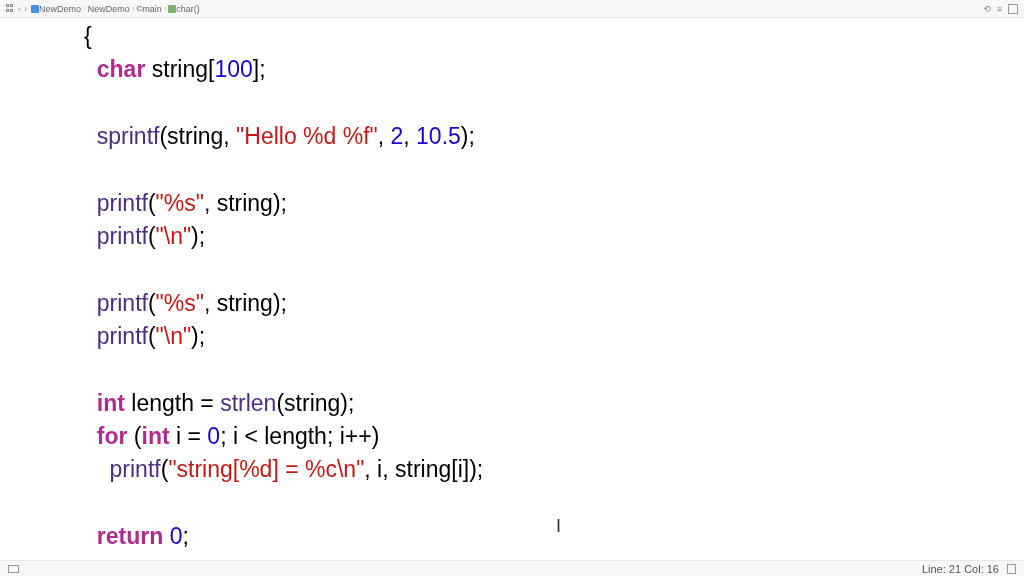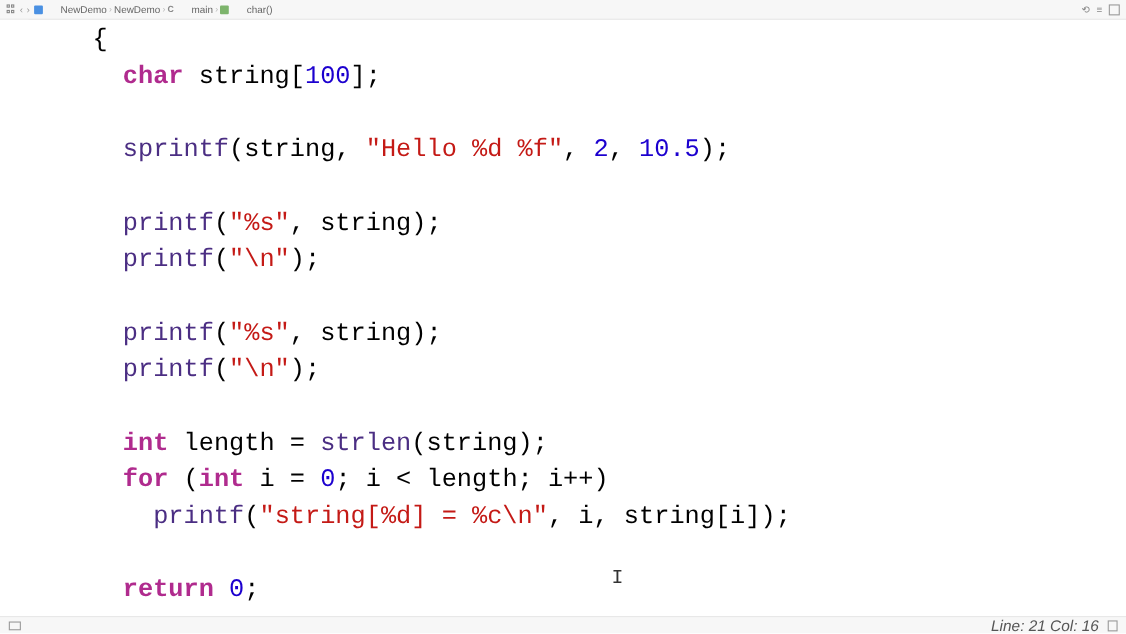--- a/index.html
+++ b/index.html
@@ -29,21 +29,21 @@
     }
     .top-bar .breadcrumb {
       display: flex;
       gap: 2px;
       align-items: center;
       flex: 1;
     }
     .top-bar .breadcrumb-item {
       display: flex;
       align-items: center;
-      gap: 16px;
+      gap: 0;
     }
     .top-bar .right-icons {
       display: flex;
       gap: 6px;
       align-items: center;
     }
     .crumb-sep { color: #bbb; font-size: 8px; }
     .crumb-icon { display: inline-block; width: 8px; height: 8px; }
     .crumb-icon.blue { background: #4a90e2; border-radius: 1px; }
     .crumb-icon.green { background: #7db46c; border-radius: 1px; }
@@ -54,21 +54,21 @@
       display: flex;
       height: calc(100% - 18px - 16px);
     }
     .gutter {
       width: 26px;
       background: #ffffff;
       flex-shrink: 0;
     }
     .code-area {
       flex: 1;
-      font-family: Liberation Mono, monospace;
+      font-family: Liberation Sans, sans-serif;
       font-size: 23px;
       line-height: 1.45;
       white-space: pre;
       padding: 2px 0 0 58px;
       color: #000;
       position: relative;
     }
     .kw { color: #b02b8e; font-weight: bold; }
     .func { color: #4b2e83; }
     .str { color: #c41a16; }
@@ -83,21 +83,21 @@
       border-top: 1px solid #e8e8e8;
       display: flex;
       align-items: center;
       justify-content: space-between;
       font-size: 9px;
       color: #555;
       padding: 0 8px;
     }
     .bottom-bar .left { display: flex; gap: 6px; align-items: center; }
     .bottom-bar .right { display: flex; gap: 8px; align-items: center; }
-    .cursor-pos { font-size: 14px; font-style: italic; }
+    .cursor-pos { font-size: 11px; }
     .text-cursor {
       position: absolute;
       width: 1px;
       height: 20px;
       color: #333;
       font-size: 18px;
     }
     .top-icon-box {
       width: 10px; height: 10px; border: 1px solid #999; display: inline-block;
     }

